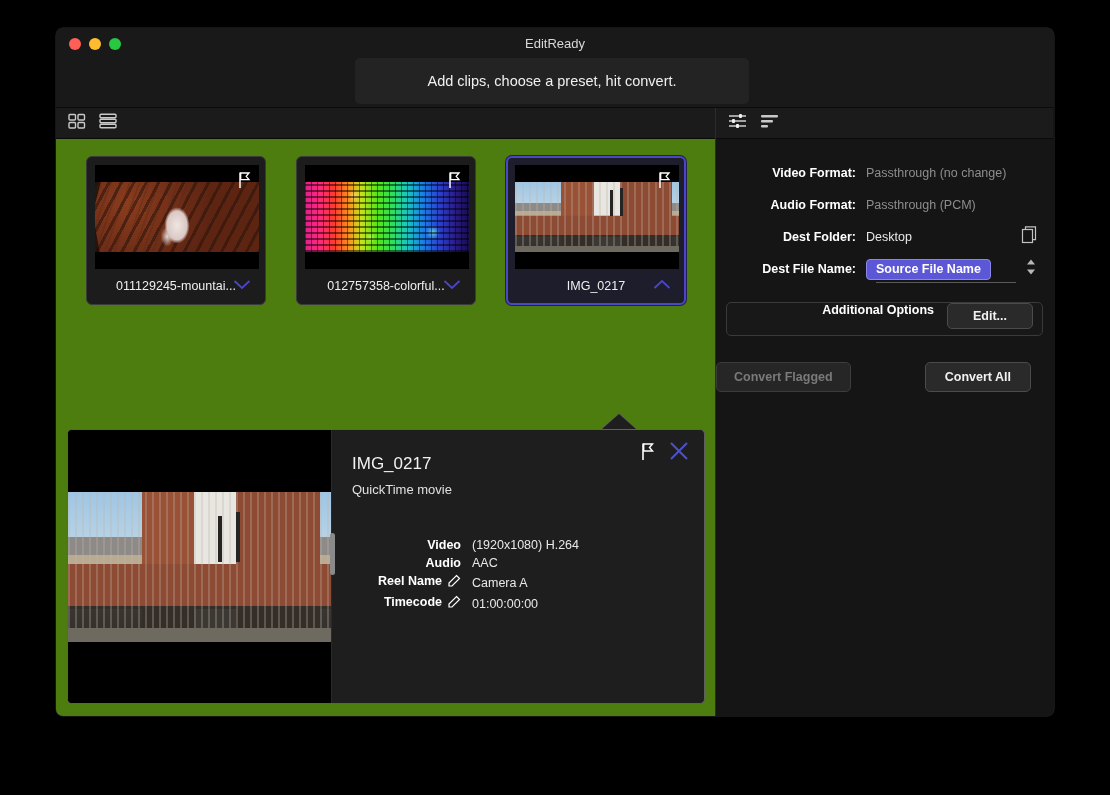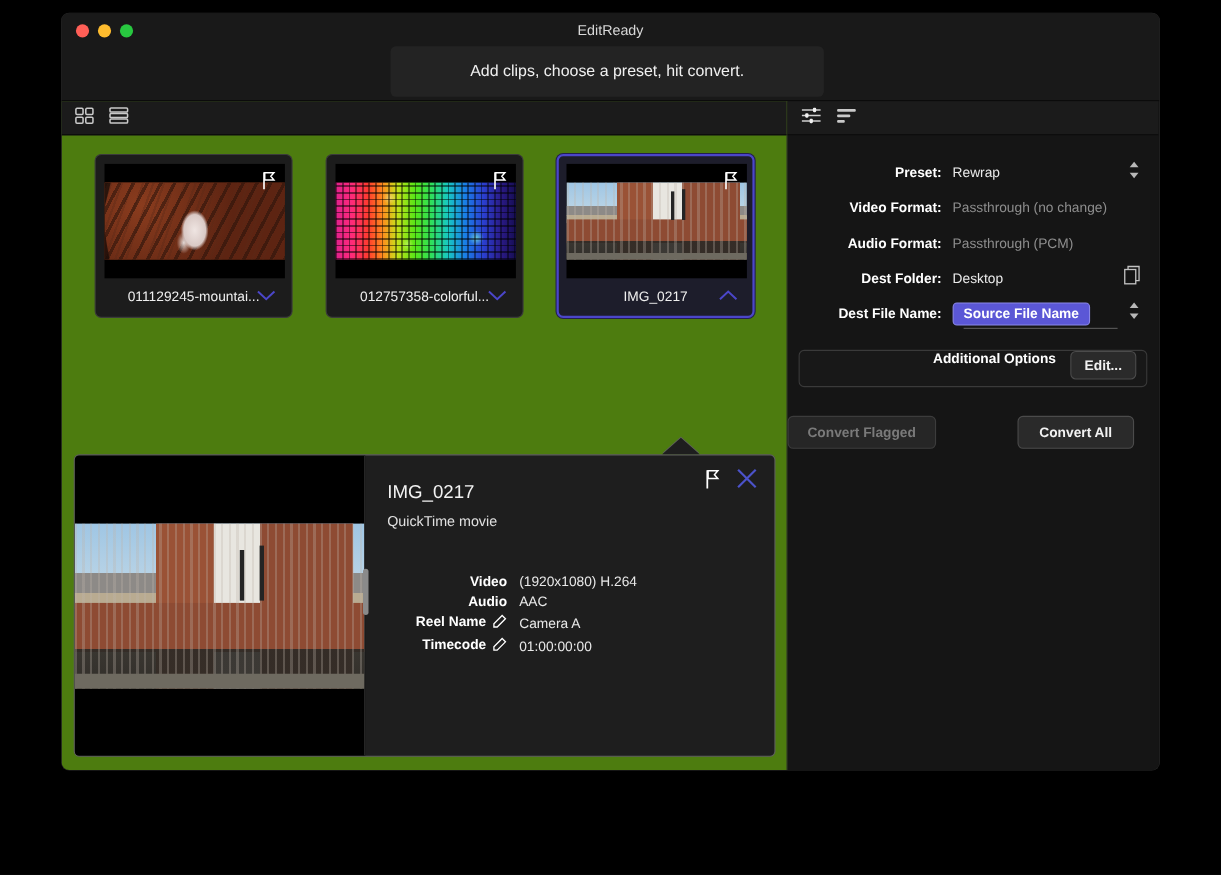--- a/index.html
+++ b/index.html
@@ -5,21 +5,21 @@
   * { box-sizing: border-box; margin: 0; padding: 0; }
   html, body {
     width: 1110px; height: 795px;
     background: #000;
     font-family: "Liberation Sans", sans-serif;
     overflow: hidden;
   }
 
   #app-window {
     position: absolute;
-    left: 56px; top: 12px;
+    left: 56px; top: 28px;
     width: 998px; height: 688px;
     background: #151515;
     border-radius: 7px;
     overflow: hidden;
     box-shadow: 0 0 0 0.5px #2a2a2a;
   }
 
   
   #titlebar {
     position: relative;
@@ -268,21 +268,21 @@
   .btn {
     background: #2a2a2a;
     border: 1px solid #4b4b4b;
     border-radius: 5px;
     color: #f2f2f2;
     font-size: 12.5px; font-weight: bold;
     font-family: "Liberation Sans", sans-serif;
     padding: 6px 14px;
     cursor: default;
   }
-  #edit-btn { margin-right: 9px; padding: 5px 12px; }
+  #edit-btn { margin-right: 9px; padding: 5px 25px; }
   #convert-row {
     display: flex; gap: 28px; justify-content: space-between;
     padding: 26px 22px 0 0;
   }
   #convert-flagged { color: #7a7a7a; background: #262626; border-color: #3c3c3c; padding: 7px 17px; }
   #convert-all { padding: 7px 19px; }
 </style>
 </head>
 <body>
 
@@ -477,30 +477,20 @@
               <rect x="1" y="2" width="17" height="2.6" rx="1"></rect>
               <rect x="1" y="7" width="12" height="2.6" rx="1"></rect>
               <rect x="1" y="12" width="7" height="2.6" rx="1"></rect>
             </g>
           </svg>
         </span>
       </div>
 
       <div id="settings">
 
-        <div class="field">
-          <span class="lbl">Preset:</span>
-          <span class="val">Rewrap</span>
-          <span class="stepper">
-            <svg width="10" height="17" viewBox="0 0 10 17">
-              <path d="M5,1 L9,6 L1,6 Z" fill="#b8b8b8"></path>
-              <path d="M5,16 L9,11 L1,11 Z" fill="#b8b8b8"></path>
-            </svg>
-          </span>
-        </div>
 
         <div class="field">
           <span class="lbl">Video Format:</span>
           <span class="val dim">Passthrough (no change)</span>
         </div>
 
         <div class="field">
           <span class="lbl">Audio Format:</span>
           <span class="val dim">Passthrough (PCM)</span>
         </div>

